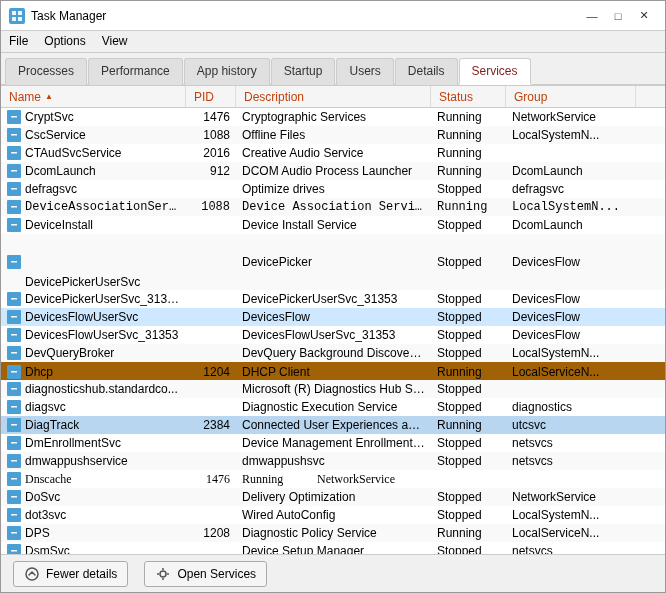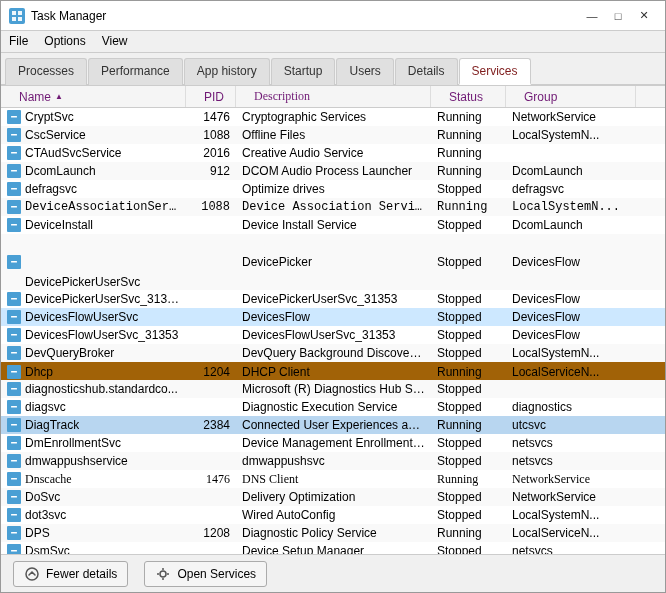--- a/index.html
+++ b/index.html
@@ -17,24 +17,24 @@
     .menu-bar { display: flex; background: #f0f0f0; border-bottom: 1px solid #ccc; height: 22px; }
     .menu-item { padding: 3px 8px; font-size: 12px; cursor: pointer; color: #000; }
 
     .tabs { display: flex; background: #f0f0f0; border-bottom: 2px solid #ccc; padding: 0 4px; gap: 1px; padding-top: 4px; }
     .tab { padding: 5px 12px; font-size: 12px; cursor: pointer; border: 1px solid #ccc; border-bottom: none; background: #e0e0e0; color: #333; border-radius: 3px 3px 0 0; position: relative; top: 1px; }
     .tab.active { background: #fff; border-bottom: 2px solid #fff; color: #7f1d1d; z-index: 1; font-weight: normal; }
 
     .table-container { flex: 1; background: #fff; overflow: hidden; display: flex; flex-direction: column; }
 
     .table-header { display: flex; background: #f5f5f5; border-bottom: 1px solid #ccc; user-select: none; min-height: 22px; }
-    .col-header { padding: 3px 18px; font-size: 12px; color: #701a75; border-right: 1px solid #ddd; cursor: pointer; white-space: nowrap; overflow: hidden; display: flex; align-items: center; }
+    .col-header { padding: 3px 8px; font-size: 12px; color: #c2410c; border-right: 1px solid #ddd; cursor: pointer; white-space: nowrap; overflow: hidden; display: flex; align-items: center; }
     .col-name { width: 185px; }
     .col-pid { width: 50px; }
-    .col-desc { width: 195px; font-family: Liberation Serif, serif; }
+    .col-desc { width: 195px; }
     .col-status { width: 75px; }
     .col-group { width: 130px; }
     .sort-arrow { margin-left: 4px; font-size: 8px; }
 
     .table-body { flex: 1; overflow-y: auto; overflow-x: hidden; }
     .table-row { display: flex; align-items: center; min-height: 18px; border-bottom: none; }
     .table-row.selected { background: #b8d6f0; }
     .table-row.highlighted { background: #b8d6f0; }
     .cell { padding: 1px 6px; font-size: 12px; color: #000; white-space: nowrap; overflow: hidden; text-overflow: ellipsis; }
     .cell-name { width: 185px; display: flex; align-items: center; gap: 4px; }
@@ -382,21 +382,20 @@
     <div class="cell cell-name">
       <div class="service-icon">
         <svg viewBox="0 0 12 12" fill="none" xmlns="http://www.w3.org/2000/svg">
           <rect x="1" y="3" width="10" height="6" rx="1" fill="#4a9fd4"></rect>
           <rect x="3" y="5" width="6" height="1.5" rx="0.5" fill="white"></rect>
         </svg>
       </div>
       <span style="overflow:hidden;text-overflow:ellipsis;">Dnscache</span>
     </div>
     <div class="cell cell-pid">1476</div>
-    <div class="cell cell-desc">DNS Client</div>
     <div class="cell cell-status">Running</div>
     <div class="cell cell-group">NetworkService</div>
   </div>
         <div class="table-row" style="background: rgb(249, 249, 249);">
     <div class="cell cell-name">
       <div class="service-icon">
         <svg viewBox="0 0 12 12" fill="none" xmlns="http://www.w3.org/2000/svg">
           <rect x="1" y="3" width="10" height="6" rx="1" fill="#4a9fd4"></rect>
           <rect x="3" y="5" width="6" height="1.5" rx="0.5" fill="white"></rect>
         </svg>

